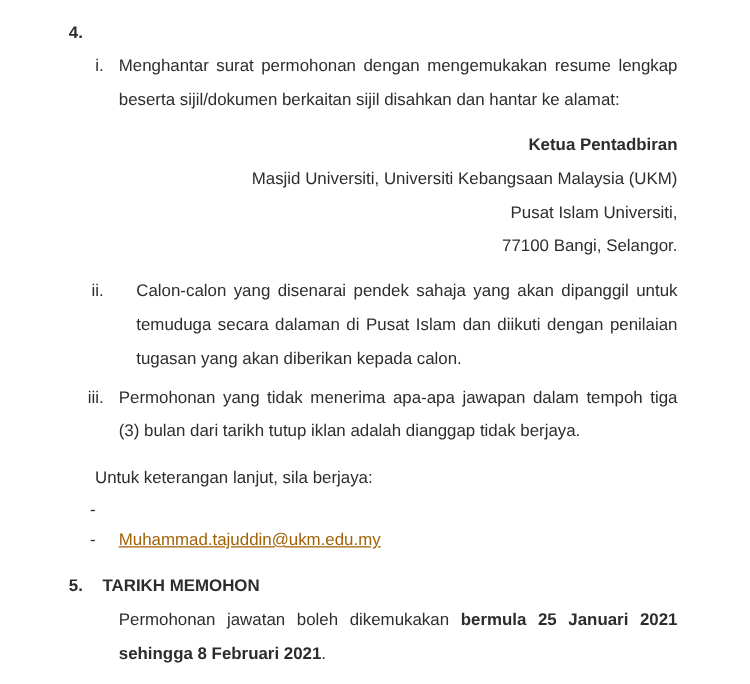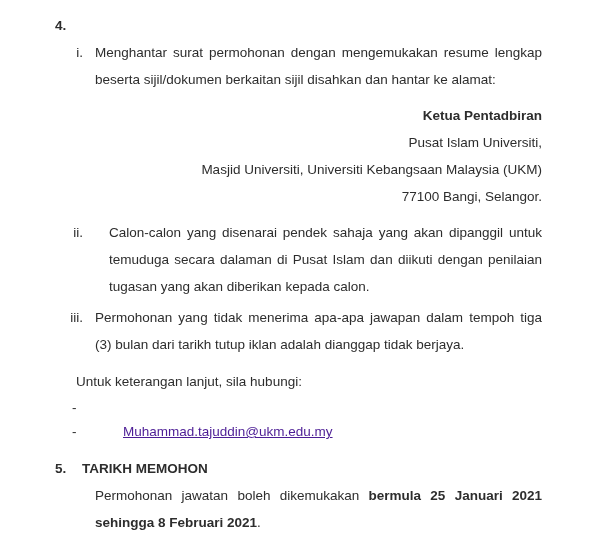--- a/index.html
+++ b/index.html
@@ -47,24 +47,23 @@
     margin: 12px 0 2px 21px;
     line-height: 24px;
   }
   .contact-row {
     display: flex;
     margin-left: 17px;
     line-height: 24px;
   }
   .contact-marker { flex: 0 0 23px; width: 23px; }
   .email-link {
-    color: #4c1d95;
+    color: #a16207;
     text-decoration: underline;
     cursor: pointer;
-    margin-left: 28px;
   }
   .sec5 { margin-top: 11px; }
   .sec5-body {
     margin-left: 40px;
     width: 447px;
     text-align: justify;
     line-height: 27px;
   }
   .bold { font-weight: bold; }
 </style>
@@ -77,36 +76,36 @@
     <span class="h-num">4.</span>
   </div>
 
   <div class="item">
     <span class="item-marker">i.</span>
     <span class="item-body">Menghantar surat permohonan dengan mengemukakan resume lengkap beserta sijil/dokumen berkaitan sijil disahkan dan hantar ke alamat:</span>
   </div>
 
   <div class="address">
     <div class="address-line-bold">Ketua Pentadbiran</div>
+    <div>Masjid Universiti, Universiti Kebangsaan Malaysia (UKM)</div>
     <div>Pusat Islam Universiti,</div>
-    <div>Masjid Universiti, Universiti Kebangsaan Malaysia (UKM)</div>
     <div>77100 Bangi, Selangor.</div>
   </div>
 
   <div class="item item-ii">
     <span class="item-marker">ii.</span>
     <span class="item-body">Calon-calon yang disenarai pendek sahaja yang akan dipanggil untuk temuduga secara dalaman di Pusat Islam dan diikuti dengan penilaian tugasan yang akan diberikan kepada calon.</span>
   </div>
 
   <div class="item item-iii">
     <span class="item-marker">iii.</span>
     <span class="item-body">Permohonan yang tidak menerima apa-apa jawapan dalam tempoh tiga (3) bulan dari tarikh tutup iklan adalah dianggap tidak berjaya.</span>
   </div>
 
-  <div class="contact-intro">Untuk keterangan lanjut, sila hubungi:</div>
+  <div class="contact-intro">Untuk keterangan lanjut, sila berjaya:</div>
 
   <div class="contact-row">
     <span class="contact-marker">-</span>
   </div>
 
   <div class="contact-row">
     <span class="contact-marker">-</span>
     <a class="email-link">Muhammad.tajuddin@ukm.edu.my</a>
   </div>
 

